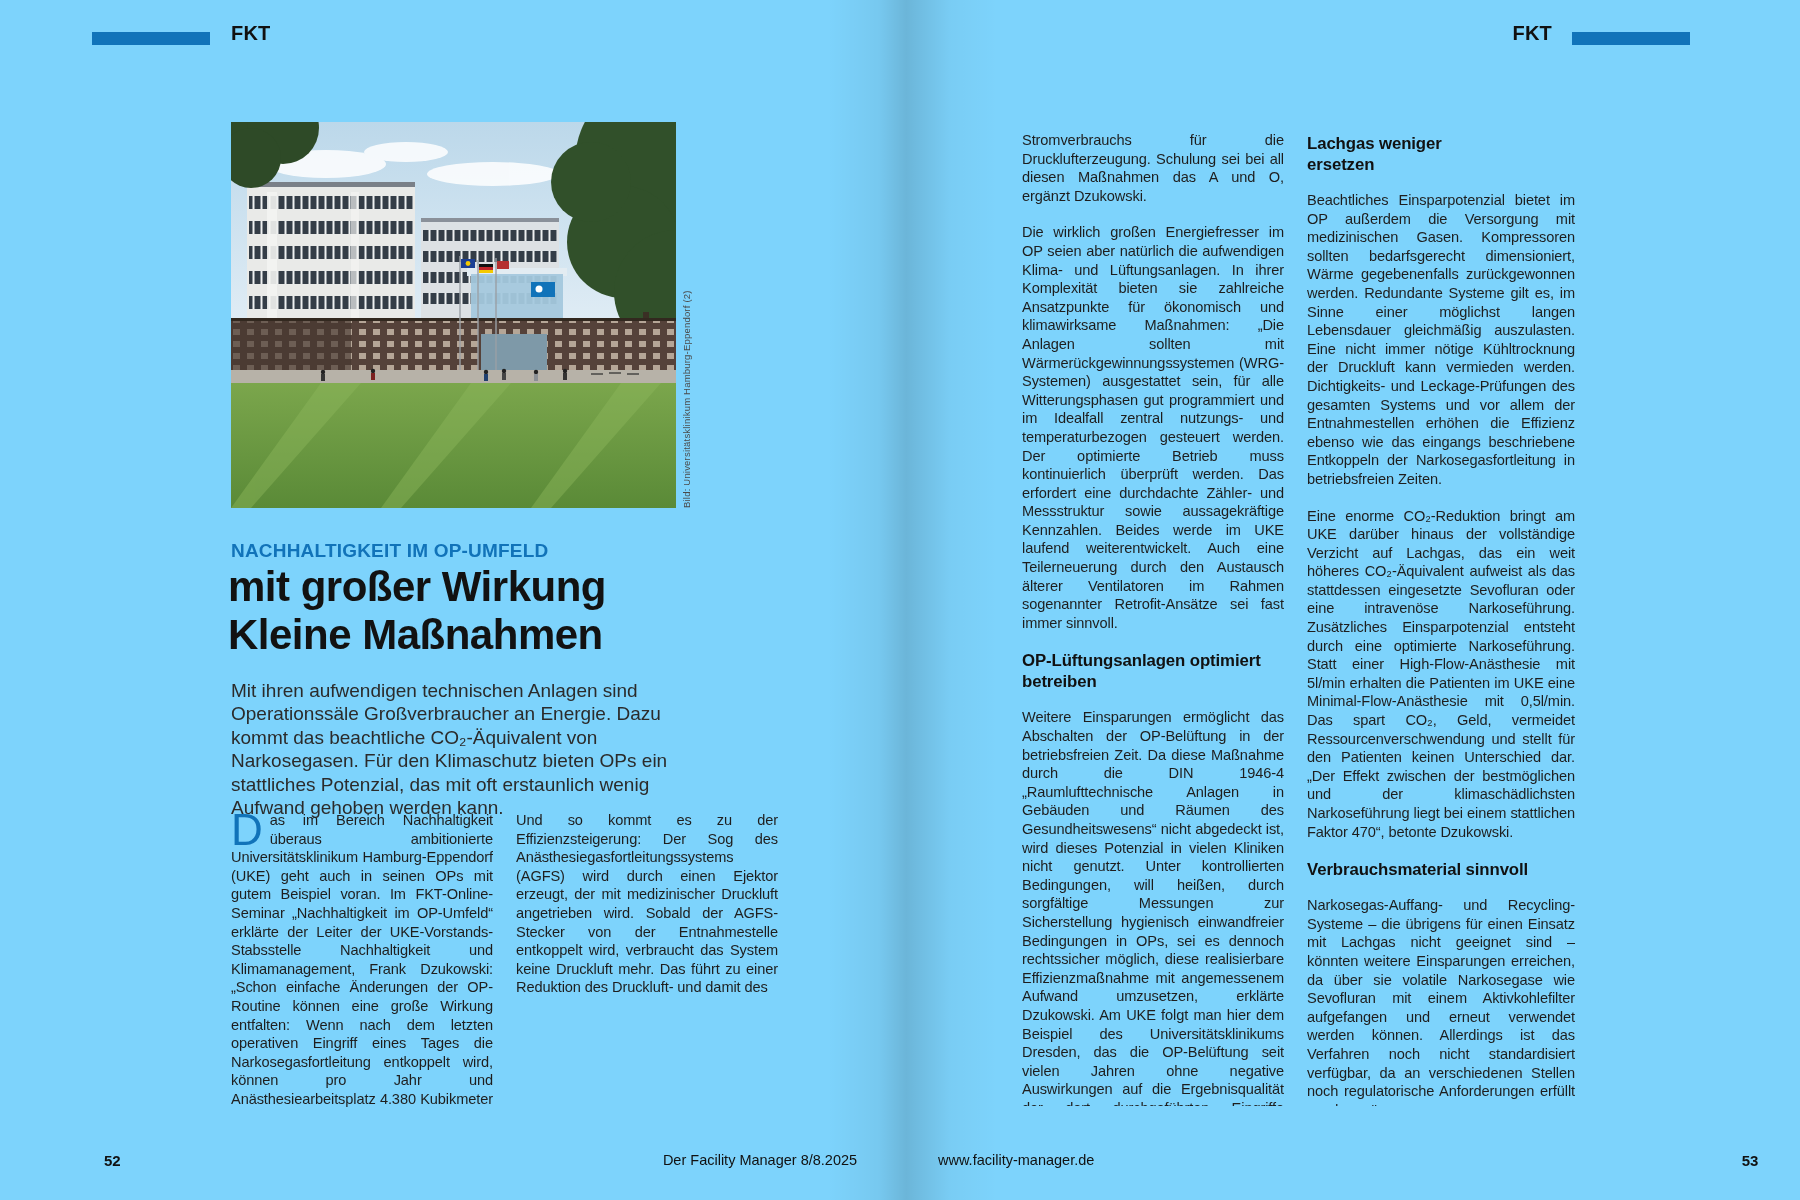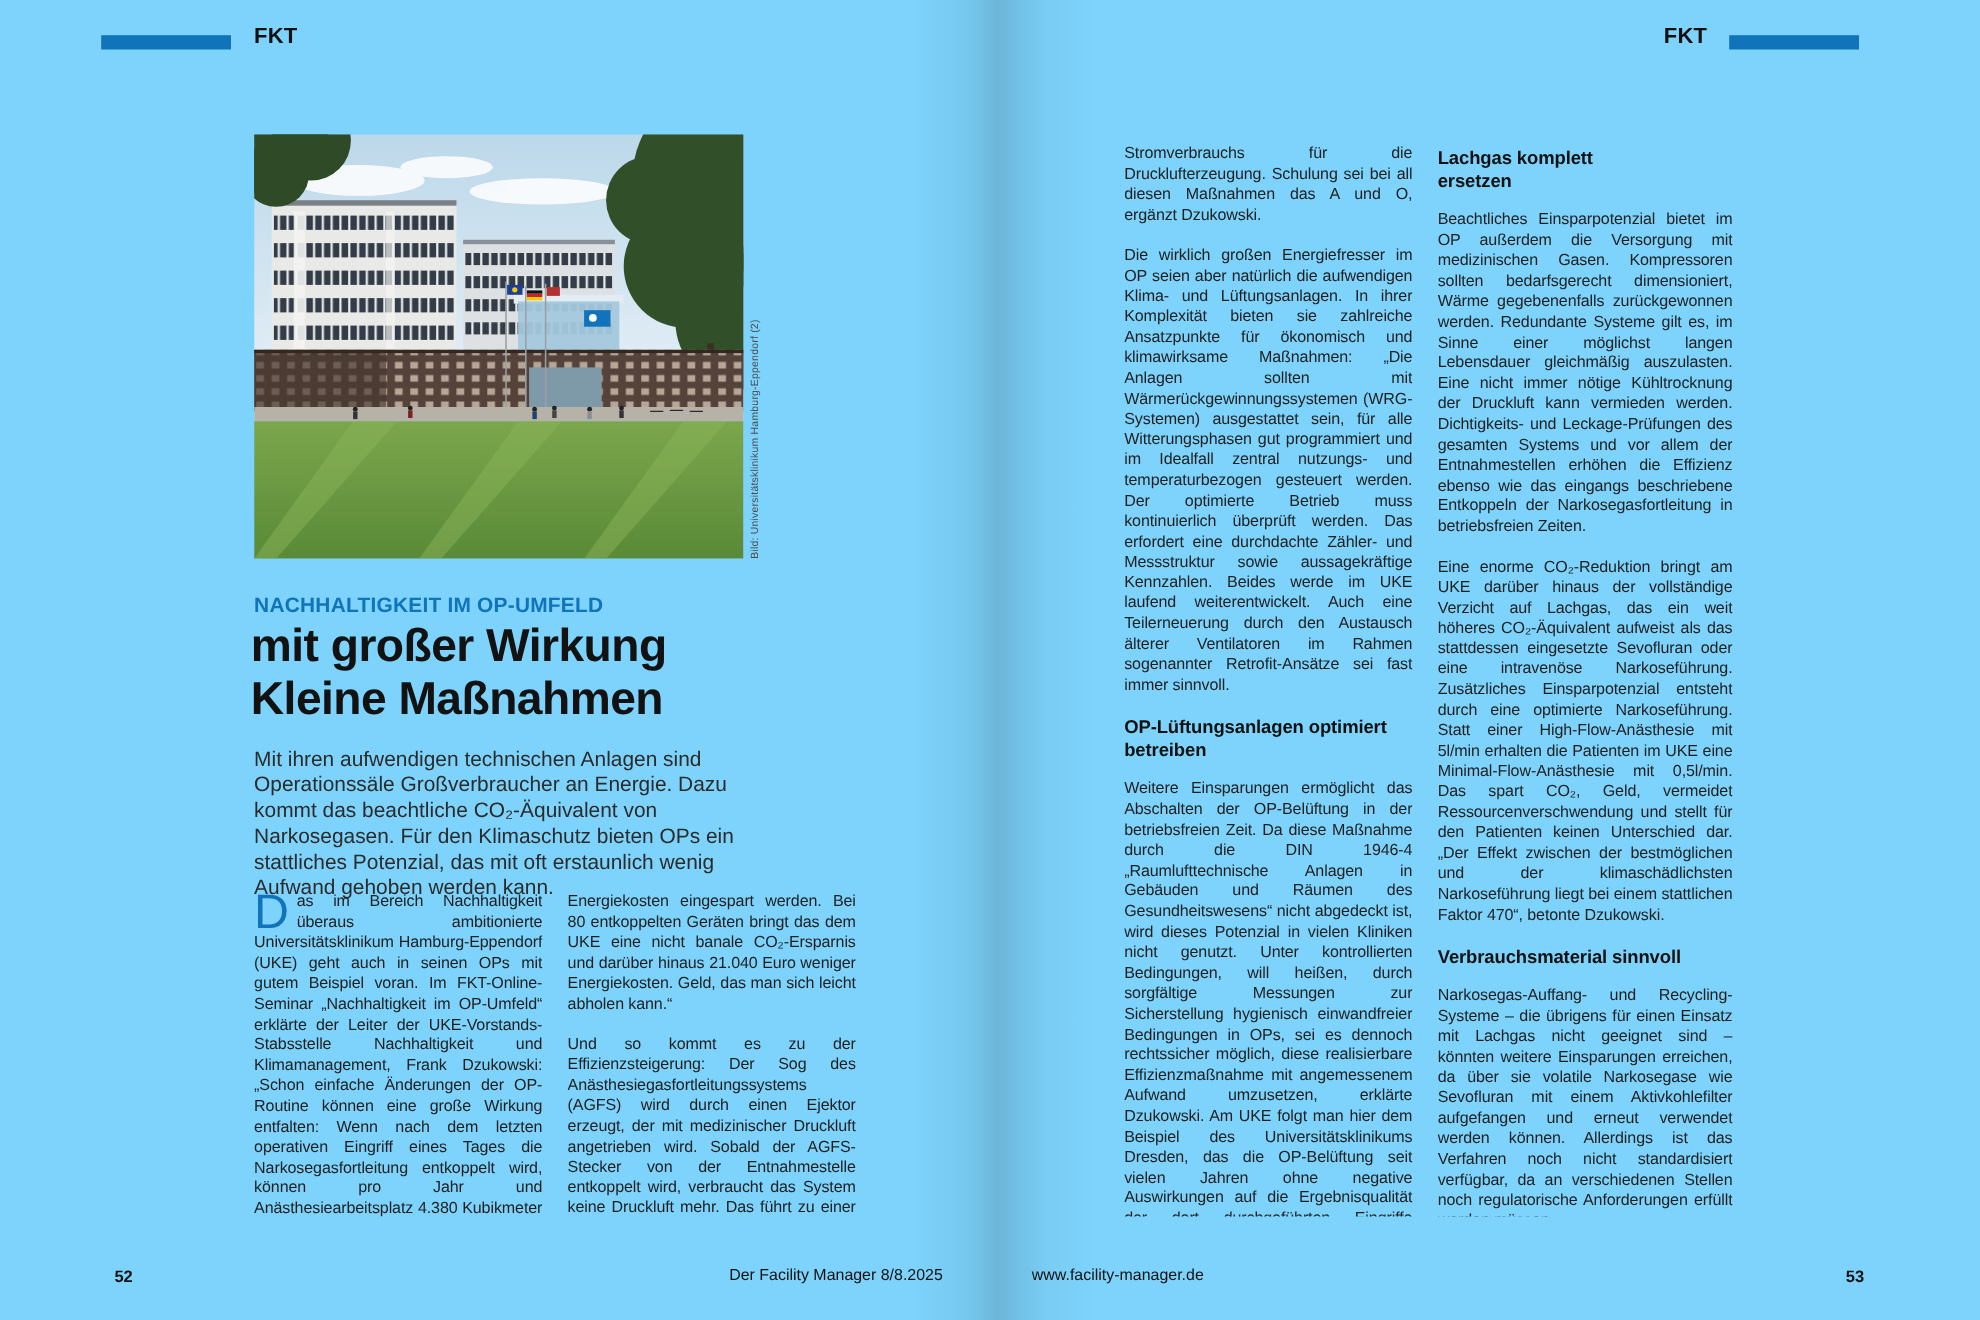--- a/index.html
+++ b/index.html
@@ -41,21 +41,21 @@
   #lcol2{left:516px;top:811px;width:262px;height:296px;}
   #rcol1{left:1022px;top:131px;width:262px;height:975px;}
   #rcol2{left:1307px;top:131px;width:268px;height:975px;}
 
   .dropcap{float:left;color:#1173b9;font-size:44px;line-height:35px;padding:1px 7px 0 0;font-weight:400;}
 
   
   .footer-item{position:absolute;top:1152px;font-size:14.5px;color:#111;}
   .pagenum{font-weight:bold;font-size:15px;}
   #pg52{left:104px;}
-  #pg53{left:1678px;width:40px;text-align:left;}
+  #pg53{left:1730px;width:40px;text-align:center;}
   #foot-mag{left:600px;width:320px;text-align:center;}
   #foot-mag b{font-weight:normal;}
   #foot-web{left:938px;}
 </style>
 </head>
 <body>
 
 <div id="spread">
 
   <div class="gutter"></div>
@@ -192,32 +192,31 @@
   <div class="title">
     <div>mit großer Wirkung</div>
     <div>Kleine Maßnahmen</div>
   </div>
   <div class="standfirst">Mit ihren aufwendigen technischen Anlagen sind Operationssäle Großverbraucher an Energie. Dazu kommt das beachtliche CO₂-Äquivalent von Narkosegasen. Für den Klimaschutz bieten OPs ein stattliches Potenzial, das mit oft erstaunlich wenig Aufwand gehoben werden kann.</div>
 
   <div class="col" id="lcol1">
     <p><span class="dropcap">D</span><span>as im Bereich Nachhaltigkeit überaus ambitionierte Universitätsklinikum Hamburg-Eppendorf (UKE) geht auch in seinen OPs mit gutem Beispiel voran. Im FKT-Online-Seminar „Nachhaltigkeit im OP-Umfeld“ erklärte der Leiter der UKE-Vorstands-Stabsstelle Nachhaltigkeit und Klimamanagement, Frank Dzukowski: „Schon einfache Änderungen der OP-Routine können eine große Wirkung entfalten: Wenn nach dem letzten operativen Eingriff eines Tages die Narkosegasfortleitung entkoppelt wird, können pro Jahr und Anästhesiearbeitsplatz 4.380 Kubikmeter Druckluft und damit rund 0,69 Tonnen CO₂ sowie 263 Euro</span></p>
   </div>
   <div class="col" id="lcol2">
-    <p>Energiekosten eingespart werden. Bei 80 entkoppelten Geräten bringt das dem UKE eine nicht banale CO₂-Ersparnis und darüber hinaus 21.040 Euro weniger Energiekosten. Geld, das man sich leicht abholen kann.“</p>
     <p>Und so kommt es zu der Effizienzsteigerung: Der Sog des Anästhesiegasfortleitungssystems (AGFS) wird durch einen Ejektor erzeugt, der mit medizinischer Druckluft angetrieben wird. Sobald der AGFS-Stecker von der Entnahmestelle entkoppelt wird, verbraucht das System keine Druckluft mehr. Das führt zu einer Reduktion des Druckluft- und damit des</p>
   </div>
 
   <div class="col" id="rcol1">
     <p>Stromverbrauchs für die Drucklufterzeugung. Schulung sei bei all diesen Maßnahmen das A und O, ergänzt Dzukowski.</p>
     <p>Die wirklich großen Energiefresser im OP seien aber natürlich die aufwendigen Klima- und Lüftungsanlagen. In ihrer Komplexität bieten sie zahlreiche Ansatzpunkte für ökonomisch und klimawirksame Maßnahmen: „Die Anlagen sollten mit Wärmerückgewinnungssystemen (WRG-Systemen) ausgestattet sein, für alle Witterungsphasen gut programmiert und im Idealfall zentral nutzungs- und temperaturbezogen gesteuert werden. Der optimierte Betrieb muss kontinuierlich überprüft werden. Das erfordert eine durchdachte Zähler- und Messstruktur sowie aussagekräftige Kennzahlen. Beides werde im UKE laufend weiterentwickelt. Auch eine Teilerneuerung durch den Austausch älterer Ventilatoren im Rahmen sogenannter Retrofit-Ansätze sei fast immer sinnvoll.</p>
     <h3>OP-Lüftungsanlagen optimiert betreiben</h3>
     <p>Weitere Einsparungen ermöglicht das Abschalten der OP-Belüftung in der betriebsfreien Zeit. Da diese Maßnahme durch die DIN 1946-4 „Raumlufttechnische Anlagen in Gebäuden und Räumen des Gesundheitswesens“ nicht abgedeckt ist, wird dieses Potenzial in vielen Kliniken nicht genutzt. Unter kontrollierten Bedingungen, will heißen, durch sorgfältige Messungen zur Sicherstellung hygienisch einwandfreier Bedingungen in OPs, sei es dennoch rechtssicher möglich, diese realisierbare Effizienzmaßnahme mit angemessenem Aufwand umzusetzen, erklärte Dzukowski. Am UKE folgt man hier dem Beispiel des Universitätsklinikums Dresden, das die OP-Belüftung seit vielen Jahren ohne negative Auswirkungen auf die Ergebnisqualität der dort durchgeführten Eingriffe abschaltet. Das Herunter- und rechtzeitige Wiederhochfahren der Lüftung wird am UKE in den entsprechend umgerüsteten OP-Sälen durch Bewegungsmelder gewährleistet.</p>
   </div>
   <div class="col" id="rcol2">
-    <h3 class="first narrow">Lachgas komplett ersetzen</h3>
+    <h3 class="first narrow">Lachgas weniger ersetzen</h3>
     <p>Beachtliches Einsparpotenzial bietet im OP außerdem die Versorgung mit medizinischen Gasen. Kompressoren sollten bedarfsgerecht dimensioniert, Wärme gegebenenfalls zurückgewonnen werden. Redundante Systeme gilt es, im Sinne einer möglichst langen Lebensdauer gleichmäßig auszulasten. Eine nicht immer nötige Kühltrocknung der Druckluft kann vermieden werden. Dichtigkeits- und Leckage-Prüfungen des gesamten Systems und vor allem der Entnahmestellen erhöhen die Effizienz ebenso wie das eingangs beschriebene Entkoppeln der Narkosegasfortleitung in betriebsfreien Zeiten.</p>
     <p>Eine enorme CO₂-Reduktion bringt am UKE darüber hinaus der vollständige Verzicht auf Lachgas, das ein weit höheres CO₂-Äquivalent aufweist als das stattdessen eingesetzte Sevofluran oder eine intravenöse Narkoseführung. Zusätzliches Einsparpotenzial entsteht durch eine optimierte Narkoseführung. Statt einer High-Flow-Anästhesie mit 5l/min erhalten die Patienten im UKE eine Minimal-Flow-Anästhesie mit 0,5l/min. Das spart CO₂, Geld, vermeidet Ressourcenverschwendung und stellt für den Patienten keinen Unterschied dar. „Der Effekt zwischen der bestmöglichen und der klimaschädlichsten Narkoseführung liegt bei einem stattlichen Faktor 470“, betonte Dzukowski.</p>
     <h3>Verbrauchsmaterial sinnvoll</h3>
     <p>Narkosegas-Auffang- und Recycling-Systeme – die übrigens für einen Einsatz mit Lachgas nicht geeignet sind – könnten weitere Einsparungen erreichen, da über sie volatile Narkosegase wie Sevofluran mit einem Aktivkohlefilter aufgefangen und erneut verwendet werden können. Allerdings ist das Verfahren noch nicht standardisiert verfügbar, da an verschiedenen Stellen noch regulatorische Anforderungen erfüllt werden müssen.</p>
   </div>
 
   <div class="footer-item pagenum" id="pg52">52</div>
   <div class="footer-item" id="foot-mag"><b>Der Facility Manager</b> <span>8/8.2025</span></div>
   <div class="footer-item" id="foot-web">www.facility-manager.de</div>
   <div class="footer-item pagenum" id="pg53">53</div>

